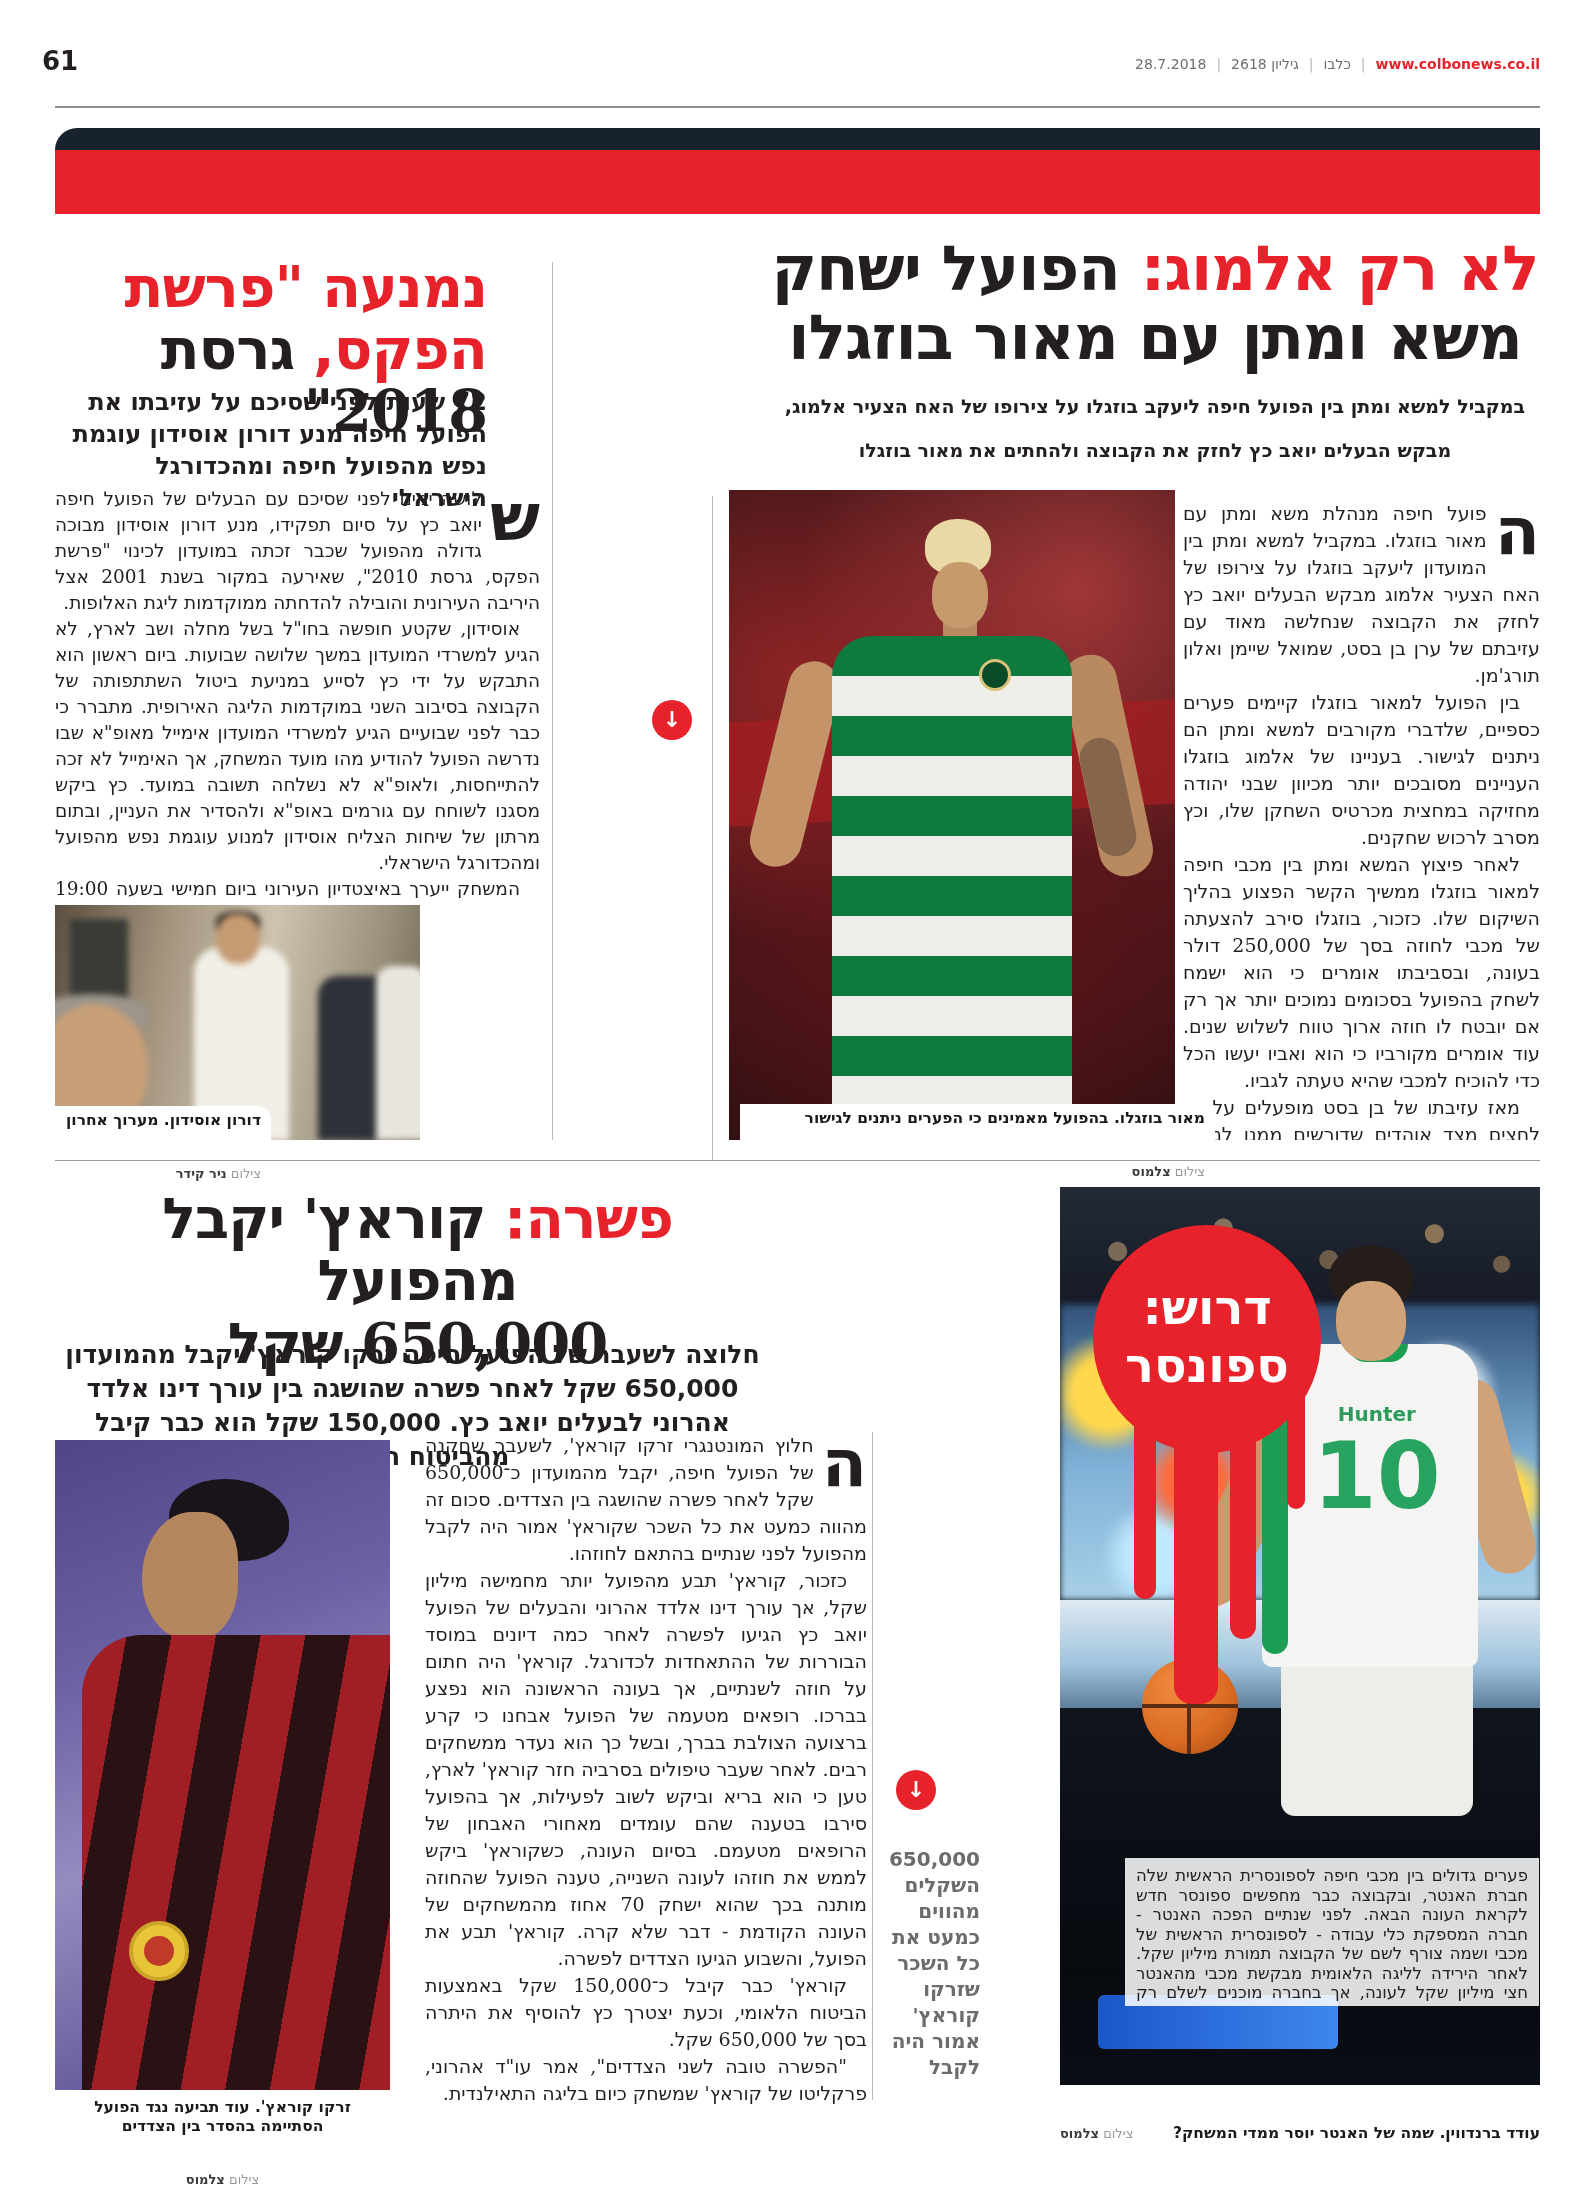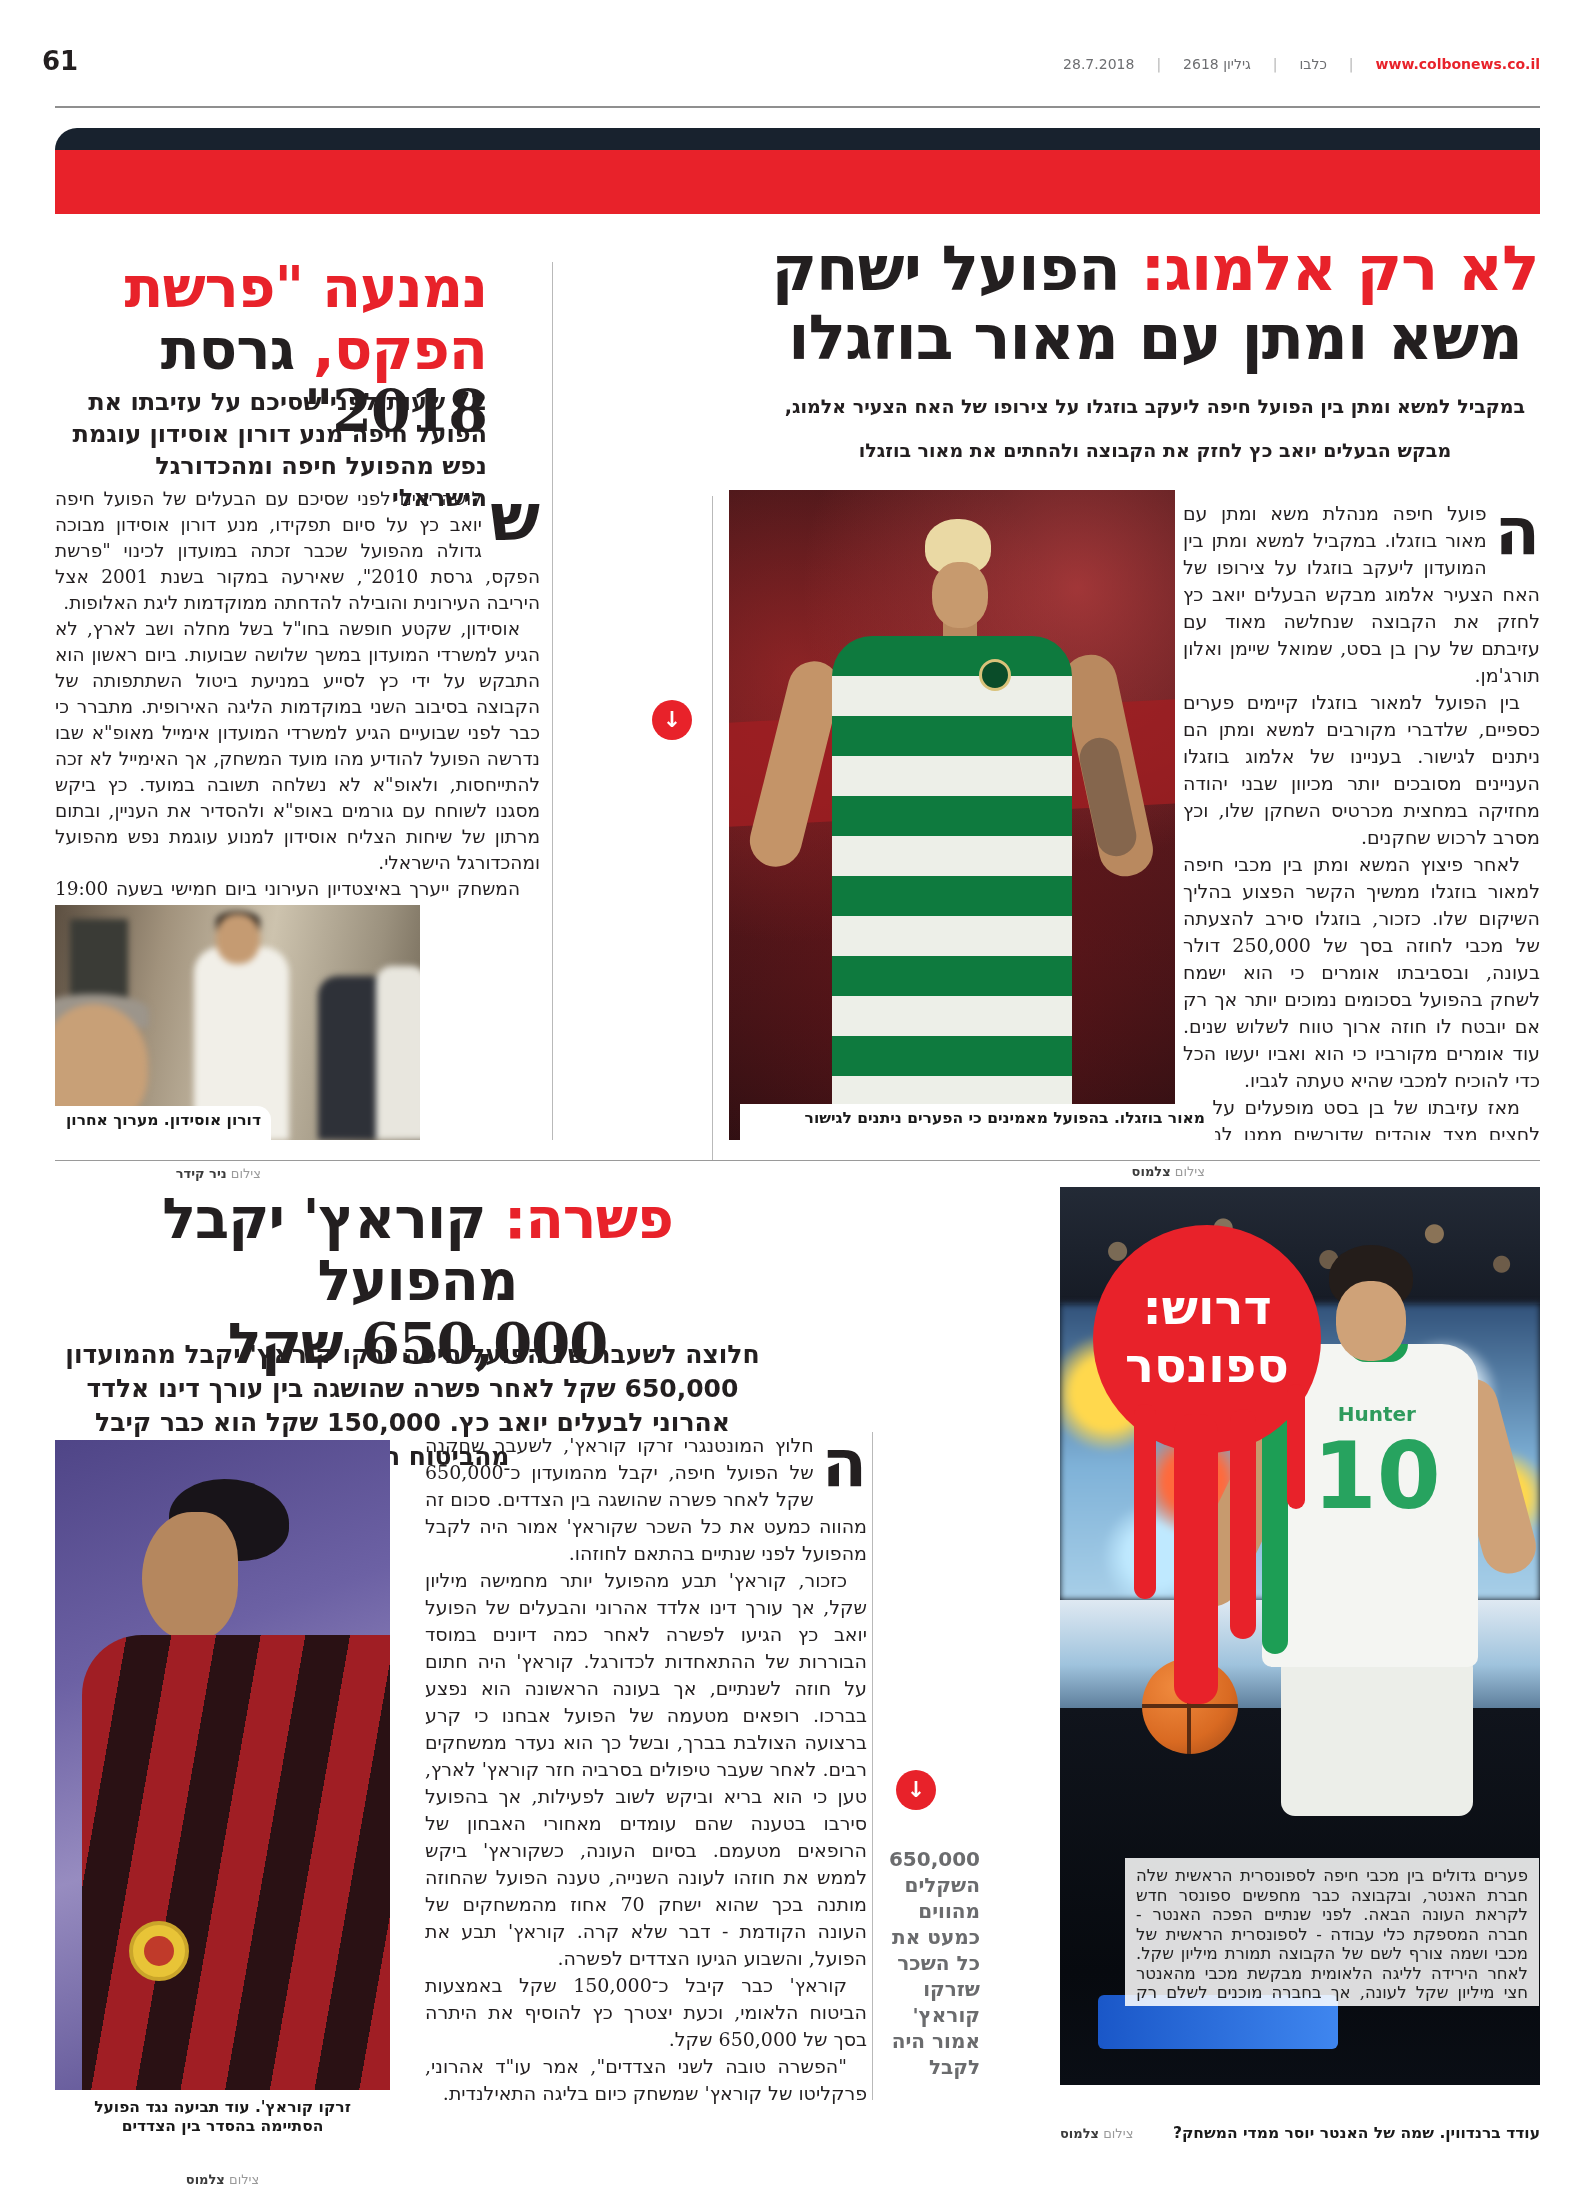--- a/index.html
+++ b/index.html
@@ -4,21 +4,21 @@
 <style>
   html,body{margin:0;padding:0;background:#e9e9e9;}
   .abs{position:absolute;}
   .page{
     position:relative;width:1595px;height:2186px;background:#fff;
     margin:0 auto;overflow:hidden;direction:rtl;
     font-family:"DejaVu Sans","Liberation Sans",sans-serif;color:#231f20;
   }
   
   .pagenum{left:42px;top:46px;font:bold 26px/30px "DejaVu Sans",sans-serif;color:#231f20;}
-  .hdr-meta{right:55px;top:55px;left:auto;display:flex;direction:ltr;gap:22px;align-items:center;
+  .hdr-meta{right:55px;top:55px;left:auto;display:flex;direction:ltr;gap:10px;align-items:center;
     position:absolute;font:14px/18px "DejaVu Sans",sans-serif;color:#6d6e71;
     left:55px;justify-content:flex-end;}
   .hdr-meta span[dir=rtl]{unicode-bidi:isolate;}
   .hdr-sep{color:#b5b5b5;}
   .hdr-url{color:#e8222a;font-weight:bold;}
   .hdr-rule{left:55px;top:106px;width:1485px;height:2px;background:#8f8f8f;}
   .bar-navy{left:55px;top:128px;width:1485px;height:22px;background:#18222e;border-top-left-radius:22px;}
   .bar-red{left:55px;top:150px;width:1485px;height:64px;background:#e8222a;}
   
   .hl{font-weight:bold;letter-spacing:-1px;color:#231f20;}

